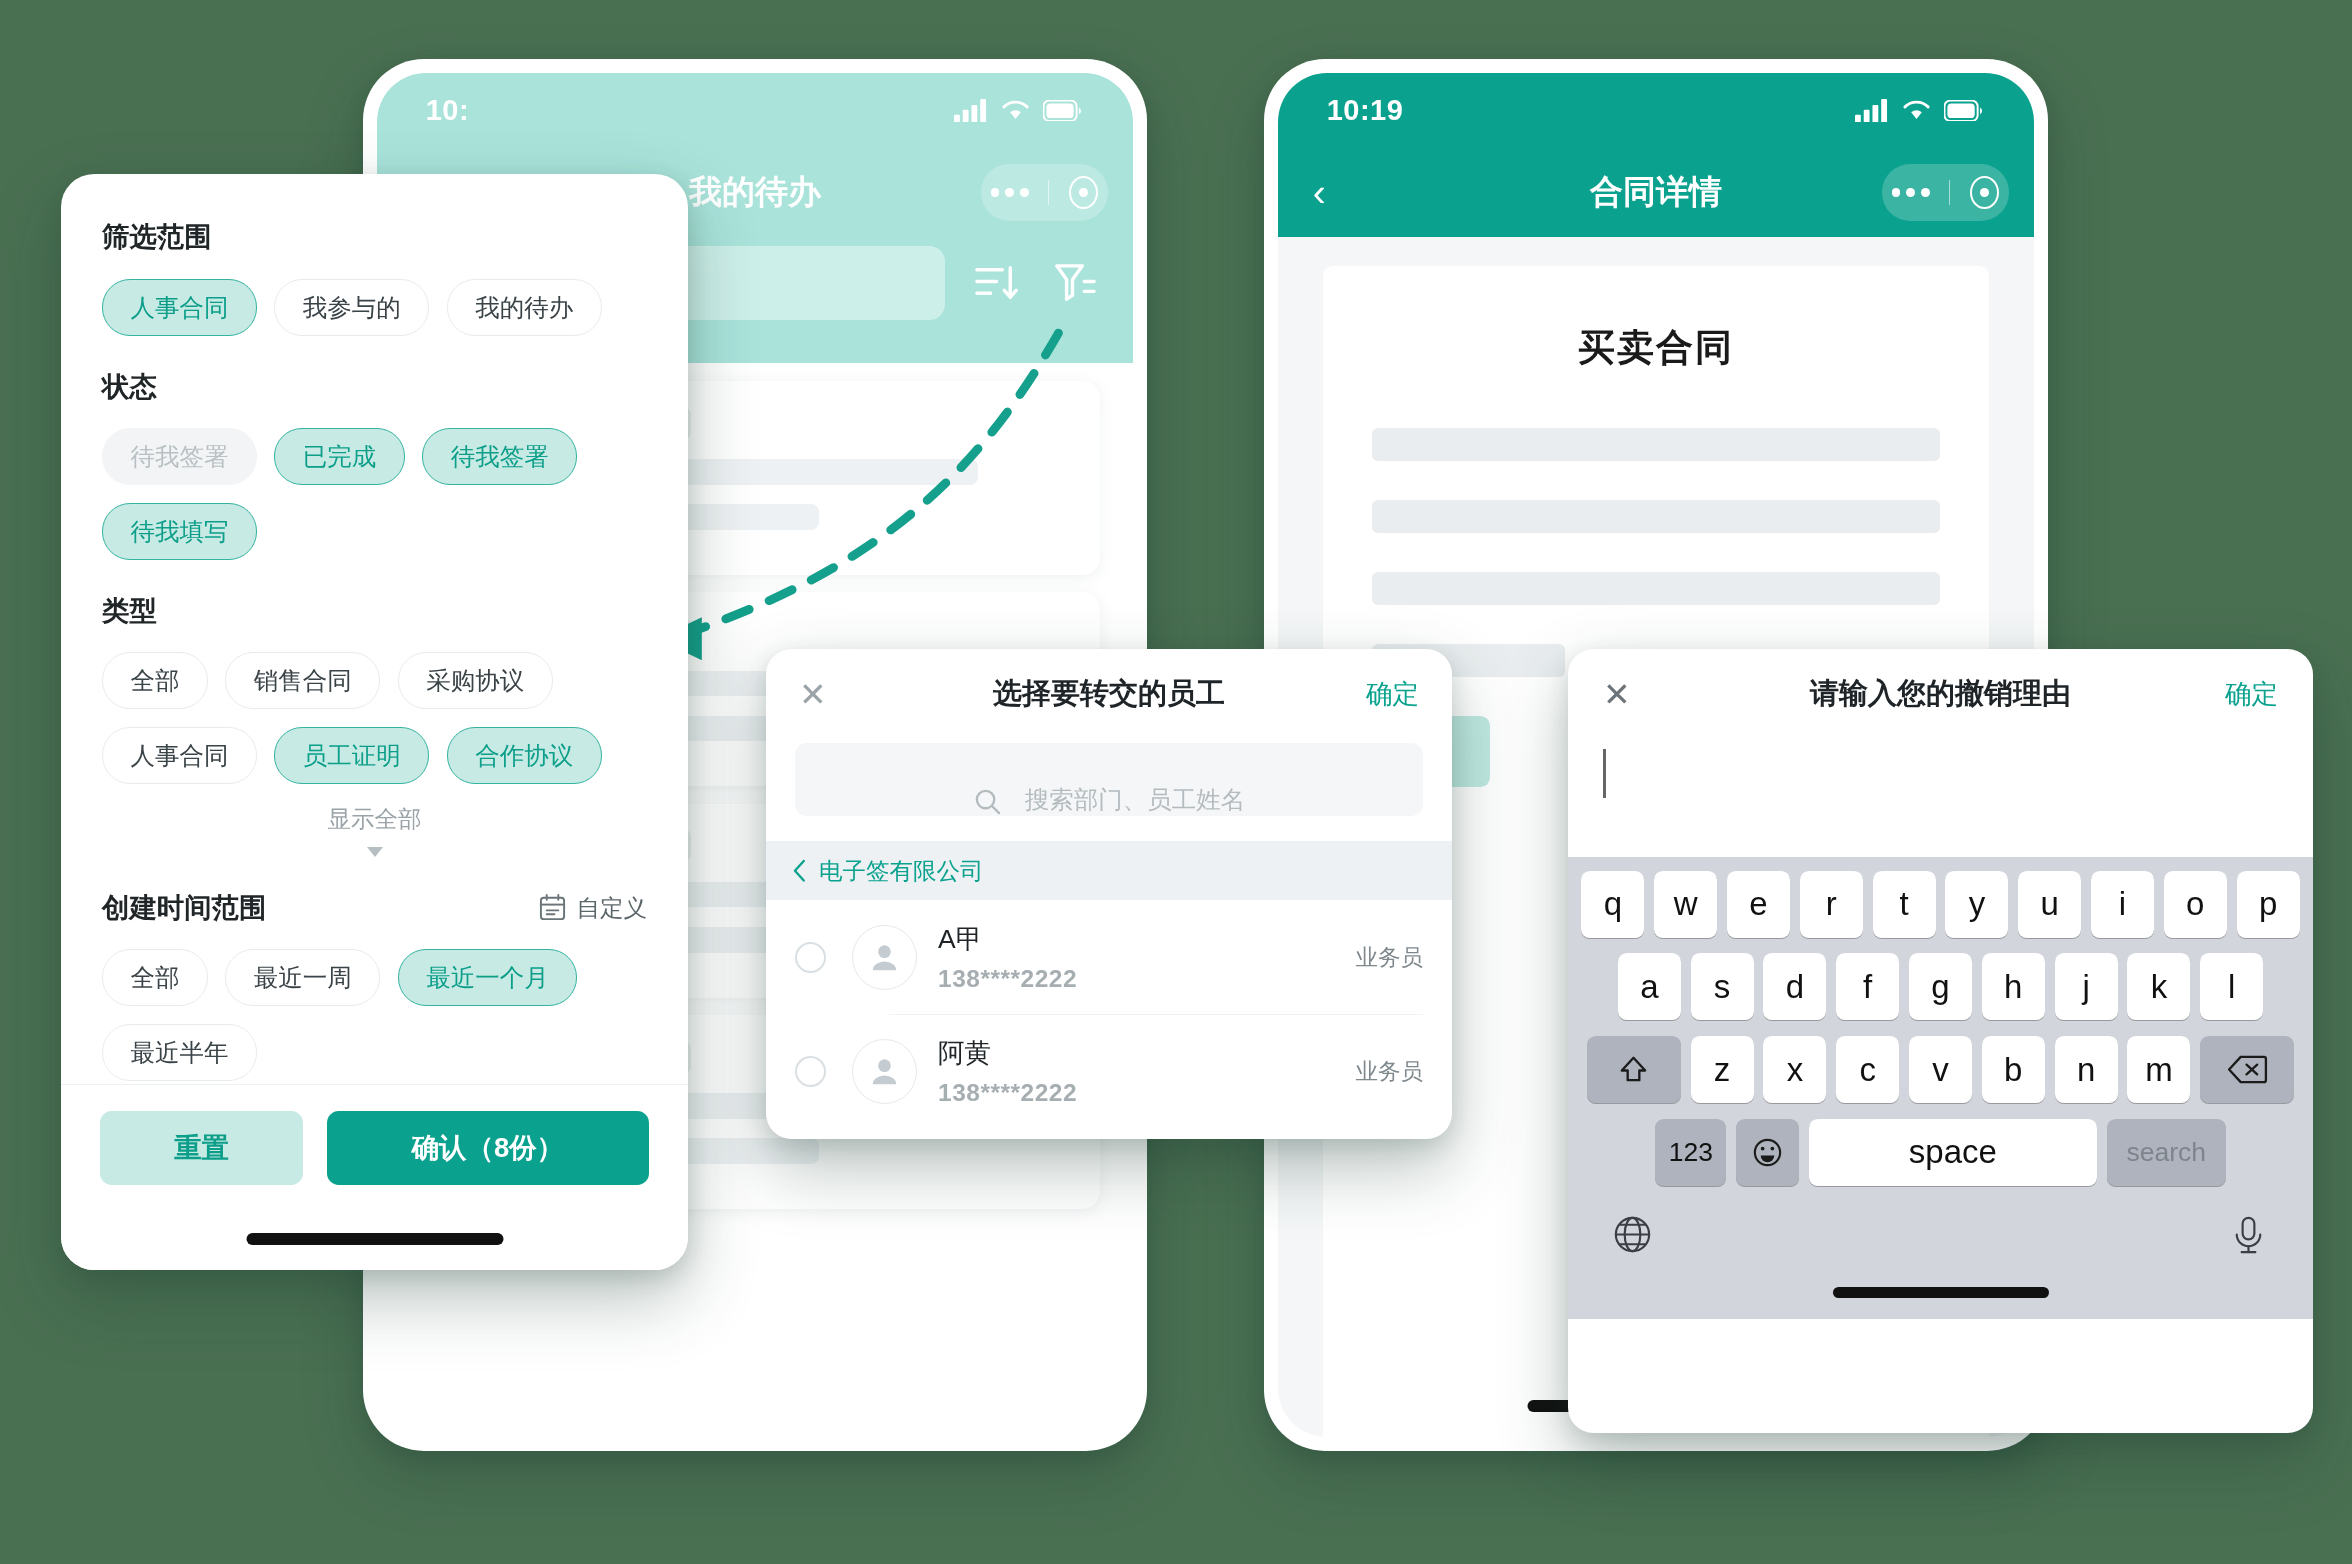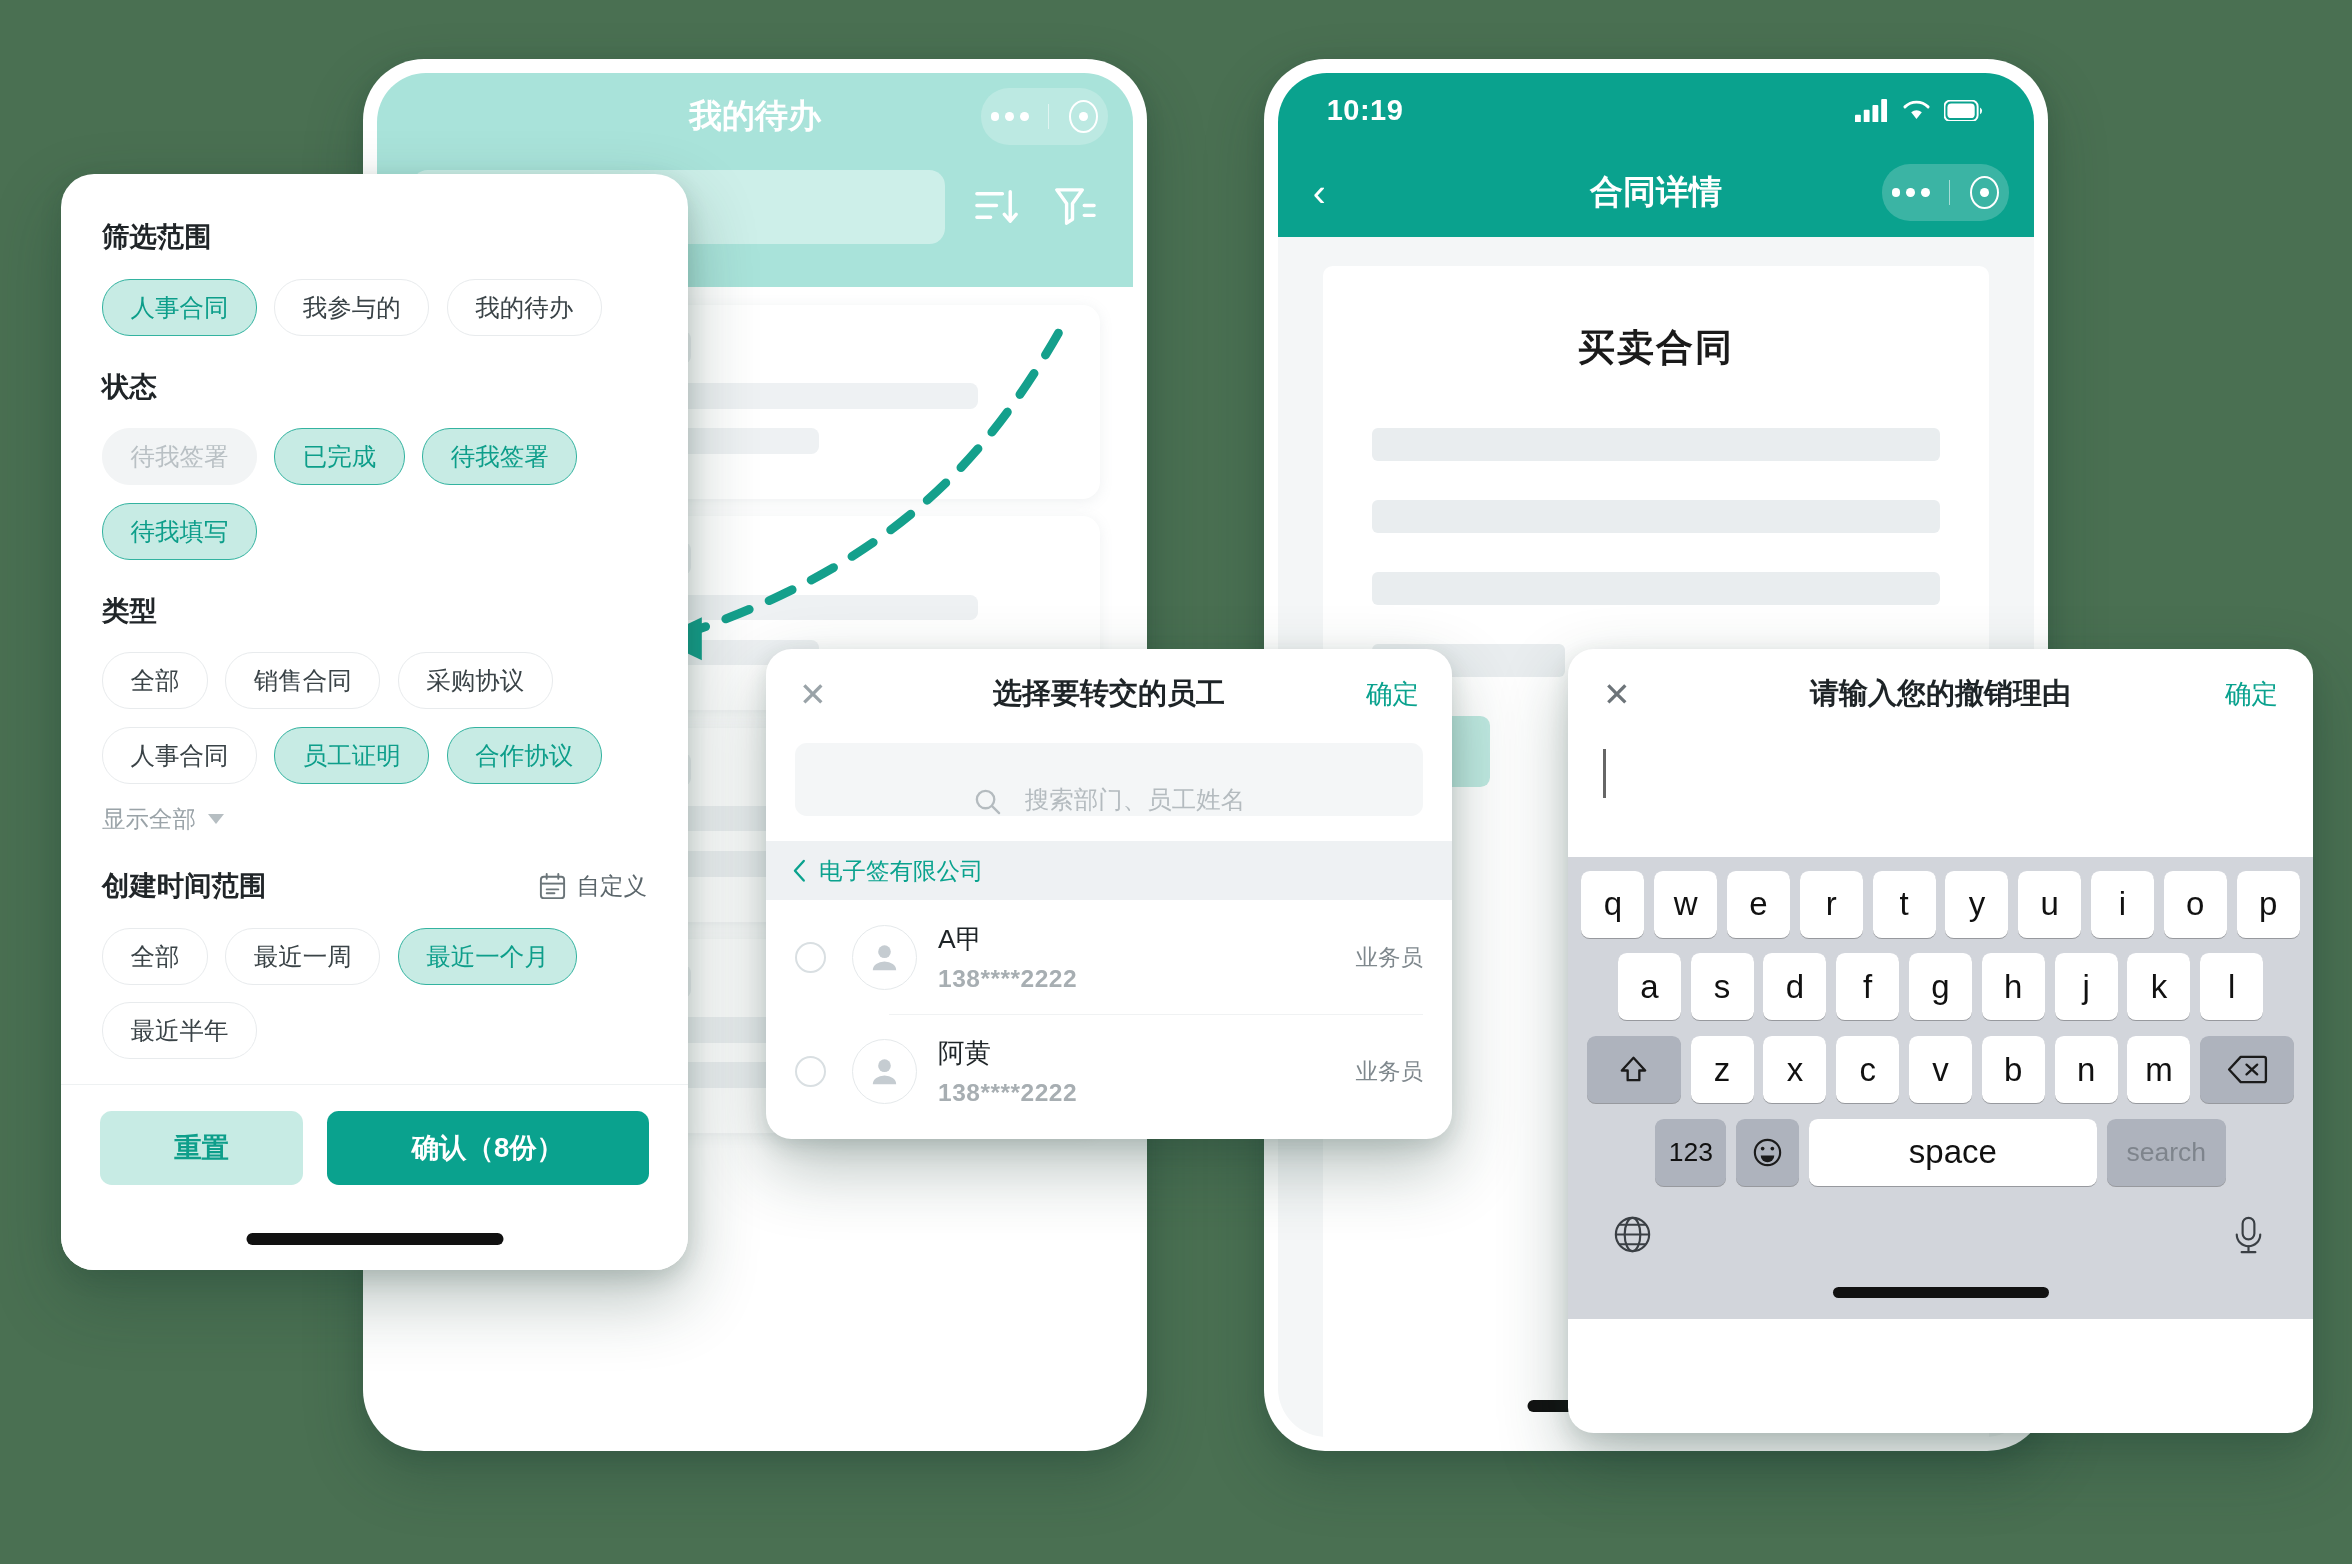--- a/index.html
+++ b/index.html
@@ -136,21 +136,21 @@
   .chips { display: flex; flex-wrap: wrap; gap: 17.6px; margin-bottom: 33px; }
   .chip {
     height: 57px; padding: 0 27.4px; border-radius: 28px;
     display: flex; align-items: center; justify-content: center;
     font-size: 24.5px; color: #3a4347;
     border: 1px solid #e8ebed; background: #fff;
   }
   .chip.sel { background: #c7ebe4; border-color: #33b3a0; color: #0d9e8a; }
   .chip.dim { background: #f2f4f5; border-color: #f2f4f5; color: #b9c0c4; }
 
-  .show-all { display: flex; align-items: center; gap: 11.8px; font-size: 23.5px; color: #9aa3a8; margin: -13.7px 0 33px 0;}
+  .show-all { display: flex; align-items: center; gap: 11.8px; font-size: 23.5px; color: #9aa3a8; margin: -13.7px 0 33px 0; flex-direction: column;}
   .caret { width: 0; height: 0; border-left: 8.8px solid transparent; border-right: 8.8px solid transparent; border-top: 10.8px solid #b6bec2; }
 
   .fp-row { display: flex; align-items: center; justify-content: space-between; margin-bottom: 23.5px; }
   .custom-btn { display: flex; align-items: center; gap: 9.8px; font-size: 23.5px; color: #5b666b; }
 
   .date-text { font-size: 23.5px; color: #3a4347; margin: 13.7px 0 5.9px 13.7px; letter-spacing: 0.5px;}
 
   .slider-wrap { position: relative; height: 127px; margin: 9.8px 9.8px 0 9.8px; }
   .slider-track {
     position: absolute; left: 21.6px; right: 21.6px; bottom: 33px; height: 4.9px;
@@ -258,20 +258,40 @@
 </style>
 </head>
 <body>
 
 <div class="stage">
 
   <div class="phone" id="phone-left">
     <div class="phone-screen">
 
       <div class="hdr">
+        <div class="status-bar">
+          <div>10:</div>
+          <div class="status-icons">
+            <svg width="33" height="23.5" viewBox="0 0 34 24">
+              <rect x="0" y="16" width="6" height="8" rx="1" fill="#fff"></rect>
+              <rect x="9" y="11" width="6" height="13" rx="1" fill="#fff"></rect>
+              <rect x="18" y="6" width="6" height="18" rx="1" fill="#fff"></rect>
+              <rect x="27" y="0" width="6" height="24" rx="1" fill="#fff"></rect>
+            </svg>
+            <svg width="29" height="23.5" viewBox="0 0 30 24">
+              <path d="M15 20.5 L9.5 13.5 A9 9 0 0 1 20.5 13.5 Z" fill="#fff"></path>
+              <path d="M3 8 A17 17 0 0 1 27 8" stroke="#fff" stroke-width="3" fill="none" stroke-linecap="round"></path>
+            </svg>
+            <svg width="39" height="21.6" viewBox="0 0 40 22">
+              <rect x="0.5" y="0.5" width="34" height="21" rx="6" fill="none" stroke="#fff" stroke-width="2"></rect>
+              <rect x="3.5" y="3.5" width="28" height="15" rx="4" fill="#fff"></rect>
+              <path d="M37 7.5 v7 a4 4 0 0 0 0 -7 z" fill="#fff"></path>
+            </svg>
+          </div>
+        </div>
         <div class="nav-bar">
           <div class="nav-title">我的待办</div>
           <div class="nav-capsule">
             <div class="dots">
                 <i></i>
                 <i></i>
                 <i></i>
               </div>
             <div class="cap-div"></div>
             <div class="cap-target">

